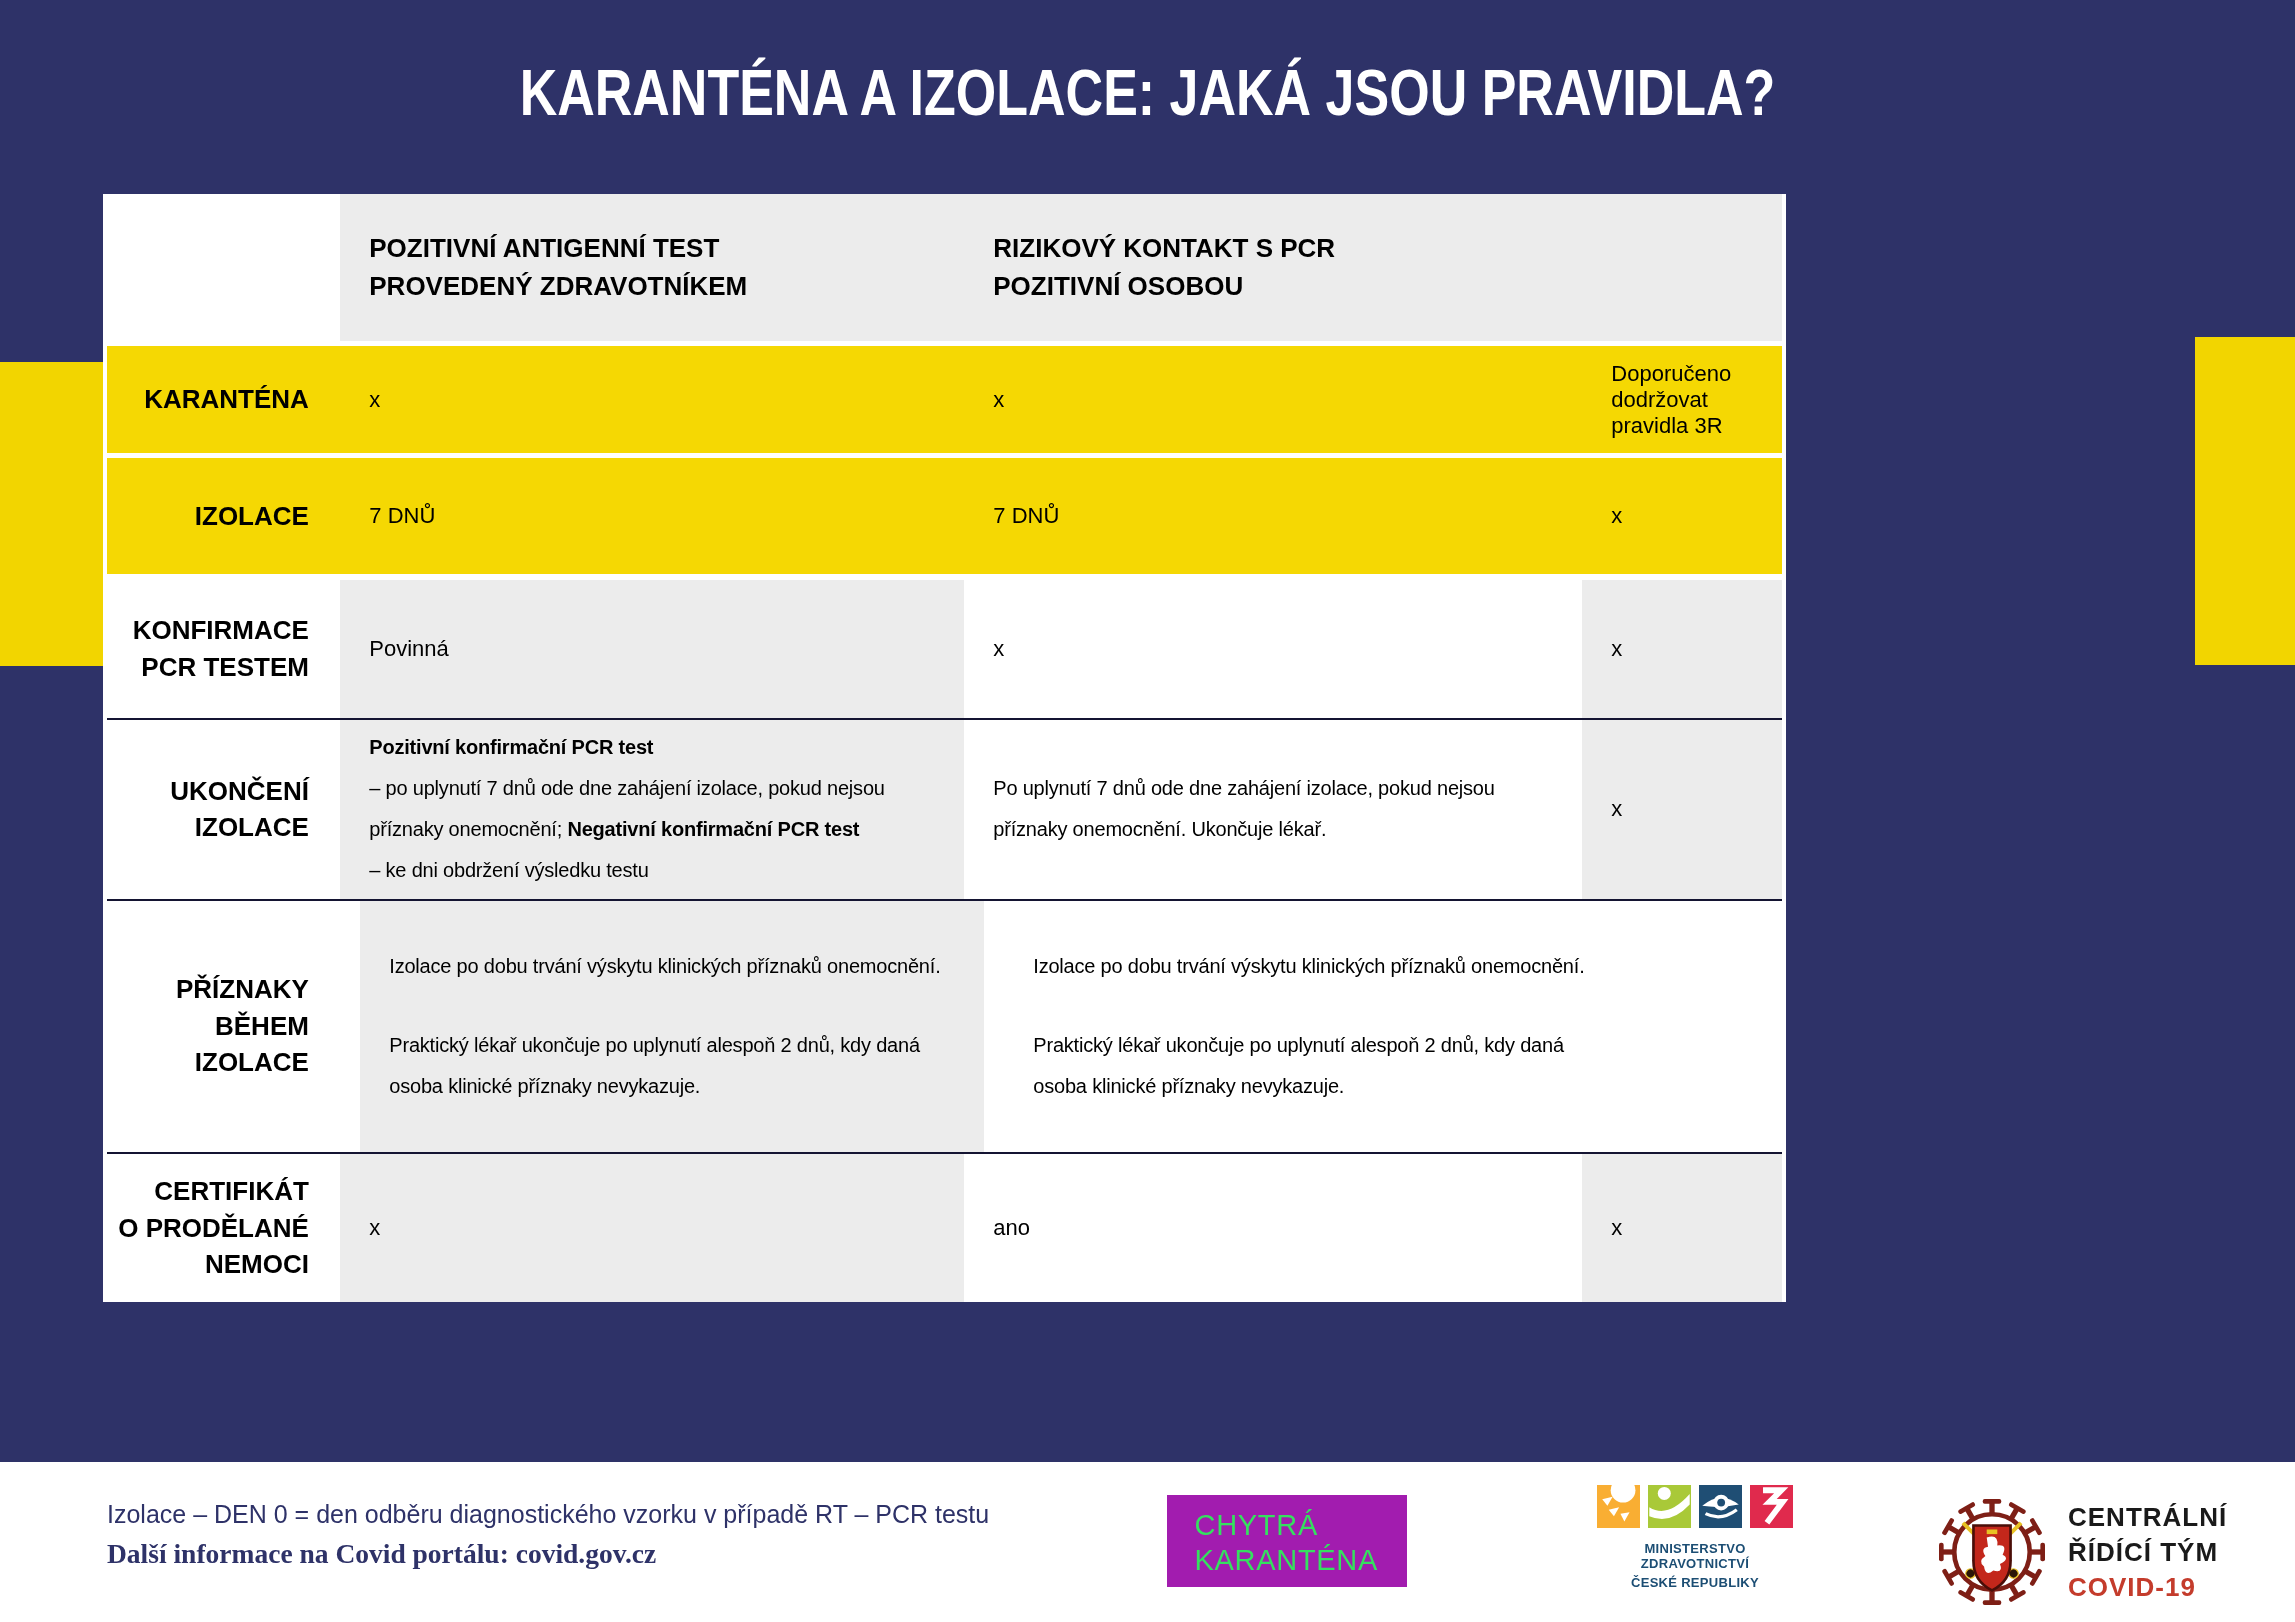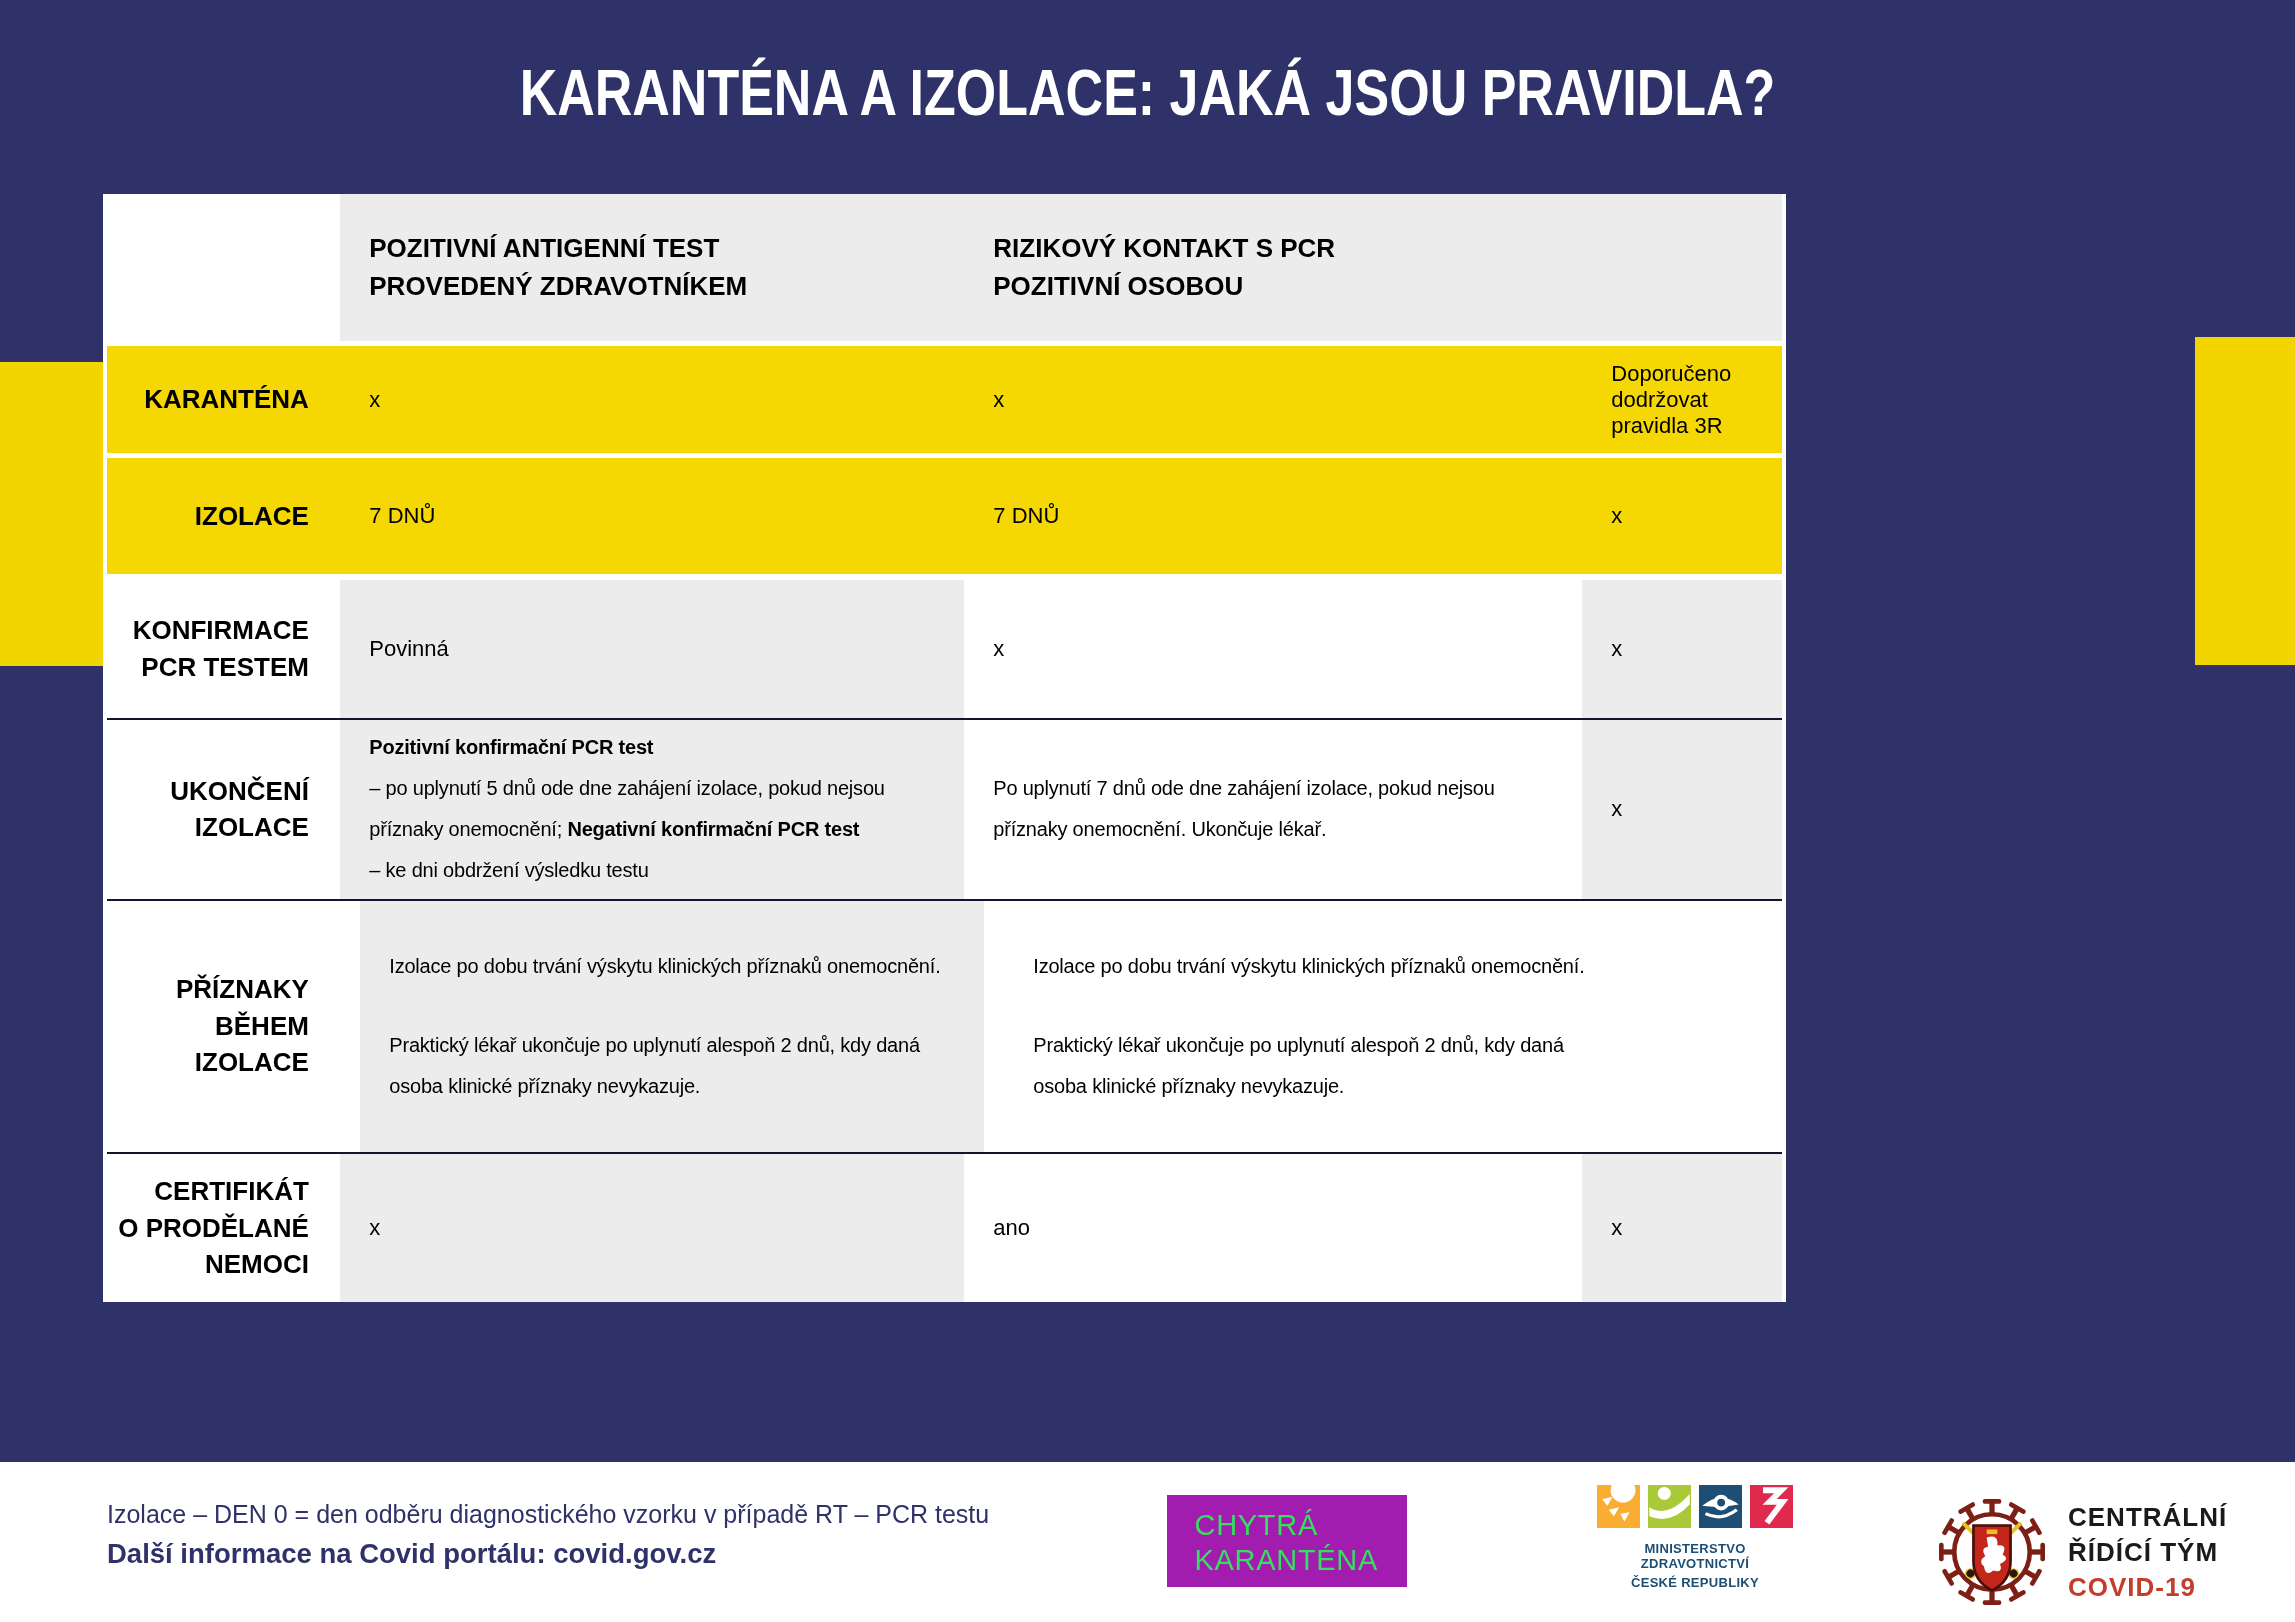--- a/index.html
+++ b/index.html
@@ -62,21 +62,21 @@
   .cell-mid  { font-size:21px; line-height:37px; }
   .cell-mid .inner { max-width:484px; }
   .cell .inner-w860 { max-width:564px; }
   
   .footer {
     position:absolute; left:0; top:1462px; width:2295px; height:160px;
     background:#ffffff;
   }
   .footer-note { position:absolute; left:107px; top:38px; color:#2E3268; }
   .footer-note .l1 { font-size:25px; font-weight:normal; }
-  .footer-note .l2 { font-size:27.5px; font-weight:bold; margin-top:9.2px; }
+  .footer-note .l2 { font-size:27.5px; font-weight:bold; margin-top:9.2px;font-family:Liberation Serif, serif; }
   .chytra {
     position:absolute; left:1167px; top:33px; width:240px; height:92px;
     background:#a21caf; color:#35E05F; font-weight:normal; font-size:29px;
     line-height:1.2; padding:13px 0 0 27.5px; letter-spacing:0.7px;
   }
   .ministry { position:absolute; left:1596px; top:23px; width:198px; text-align:center; }
   .ministry .squares { display:flex; gap:7.9px; justify-content:center; }
   .ministry .sq { width:43px; height:43px; display:block; }
   .ministry .mtxt1 { margin-top:13px; font-size:13px; font-weight:bold; color:#1C4E74; letter-spacing:0.3px; }
   .ministry .mtxt2 { margin-top:3.9px;  font-size:13px; font-weight:bold; color:#1C4E74; letter-spacing:0.3px; }
@@ -134,21 +134,21 @@
     </div>
 
     <div class="sep"></div>
 
     <div class="trow h-ukonceni">
       <div class="c-label bg-w cell-label">UKONČENÍ
 IZOLACE</div>
       <div class="c1 bg-g cell cell-long">
         <div class="inner-w860">
           <b>Pozitivní konfirmační PCR test</b><br>
-          <span>– po uplynutí 5 dnů ode dne zahájení izolace, pokud nejsou příznaky onemocnění; </span><b>Negativní konfirmační PCR test</b><br>
+          <span>– po uplynutí 7 dnů ode dne zahájení izolace, pokud nejsou příznaky onemocnění; </span><b>Negativní konfirmační PCR test</b><br>
           <span>– ke dni obdržení výsledku testu</span>
         </div>
       </div>
       <div class="c2 bg-w cell cell-long">
         <div class="inner-w860">Po uplynutí 7 dnů ode dne zahájení izolace, pokud nejsou příznaky onemocnění. Ukončuje lékař.</div>
       </div>
       <div class="c3 bg-g cell">x</div>
     </div>
 
     <div class="sep"></div>

